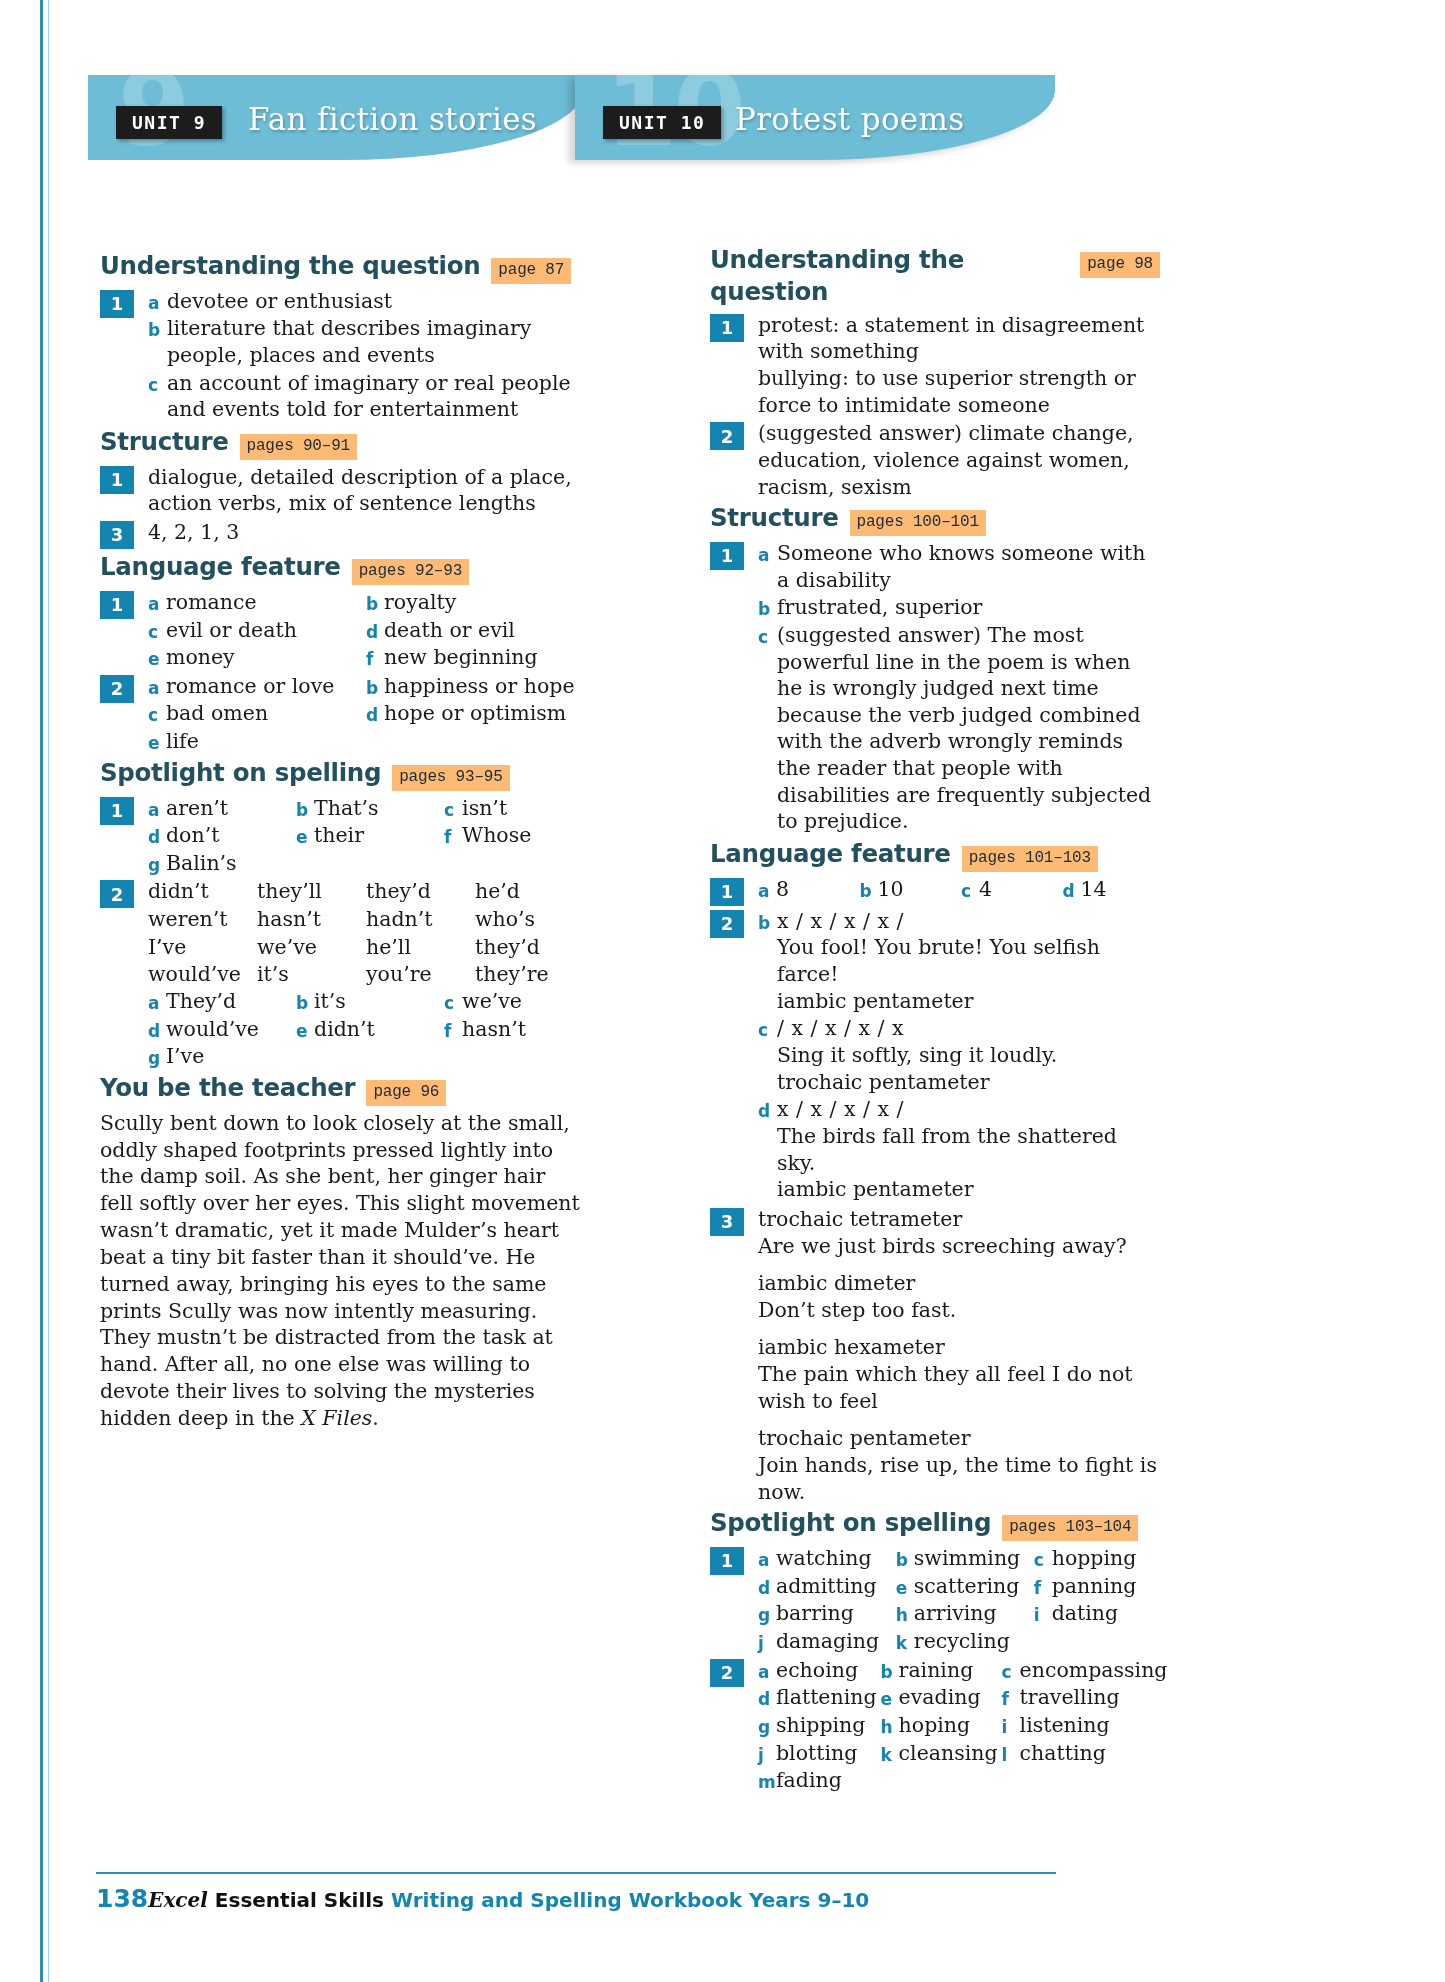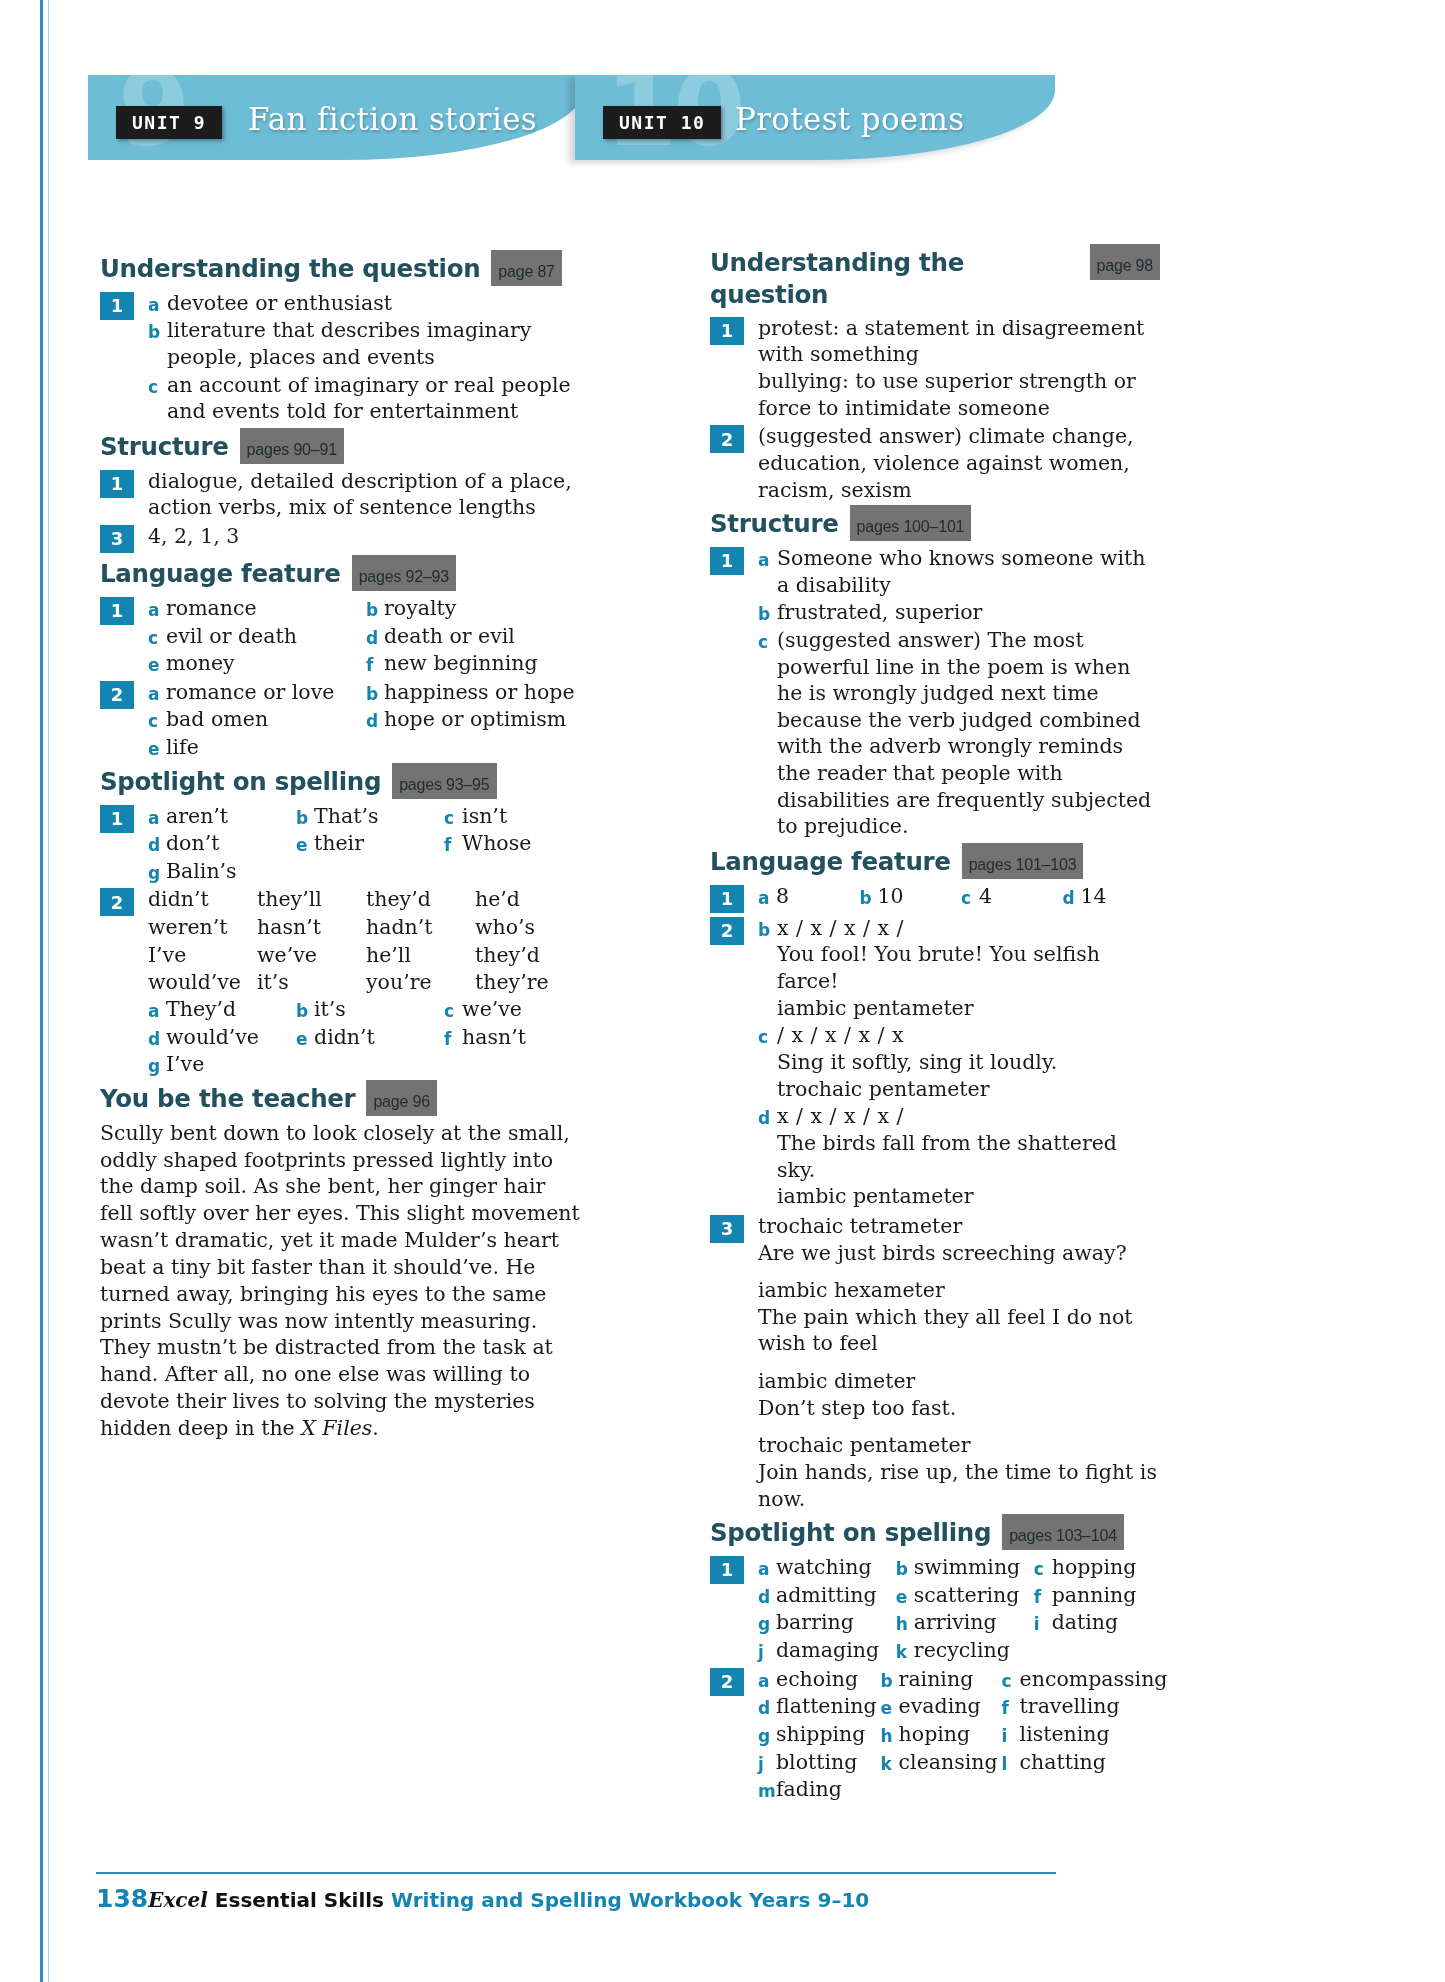--- a/index.html
+++ b/index.html
@@ -76,26 +76,26 @@
     font-weight:bold;
     font-size:24.5px;
     color:#23505f;
     margin:0 0 4px 0;
     display:flex; align-items:baseline; gap:11px;
     letter-spacing:-0.3px;
   }
   .section-first { margin-top:0; }
   .sec-gap { margin-top:23px; }
   .pageref {
-    background:#737373;
+    background:#fdba74;
     color:#1d2b33;
-    font-family:Liberation Sans, sans-serif;
+    font-family:Liberation Mono, monospace;
     font-weight:normal;
     font-size:16px;
-    padding:12px 7px 3px 7px;
+    padding:2px 7px 3px 7px;
     white-space:nowrap;
     letter-spacing:-0.2px;
   }
 
   
   .qrow { display:flex; align-items:flex-start; margin-bottom:2px; }
   .qnum {
     flex:0 0 auto;
     width:34px; height:28px;
     background:#1484b0;
@@ -474,26 +474,26 @@
       </div>
     </div>
     <div class="qrow">
       <div class="qnum">3</div>
       <div class="qbody mini-lines">
           <div>
             <div>trochaic tetrameter</div>
             <div>Are we just birds screeching away?</div>
           </div>
           <div class="spaced">
+            <div>iambic dimeter</div>
+            <div>Don’t step too fast.</div>
+          </div>
+          <div class="spaced">
             <div>iambic hexameter</div>
             <div>The pain which they all feel I do not wish to feel</div>
-          </div>
-          <div class="spaced">
-            <div>iambic dimeter</div>
-            <div>Don’t step too fast.</div>
           </div>
           <div class="spaced">
             <div>trochaic pentameter</div>
             <div>Join hands, rise up, the time to fight is now.</div>
           </div>
         </div>
     </div>
 
     <h2 class="section sec-gap">
       <span>Spotlight on spelling</span>

